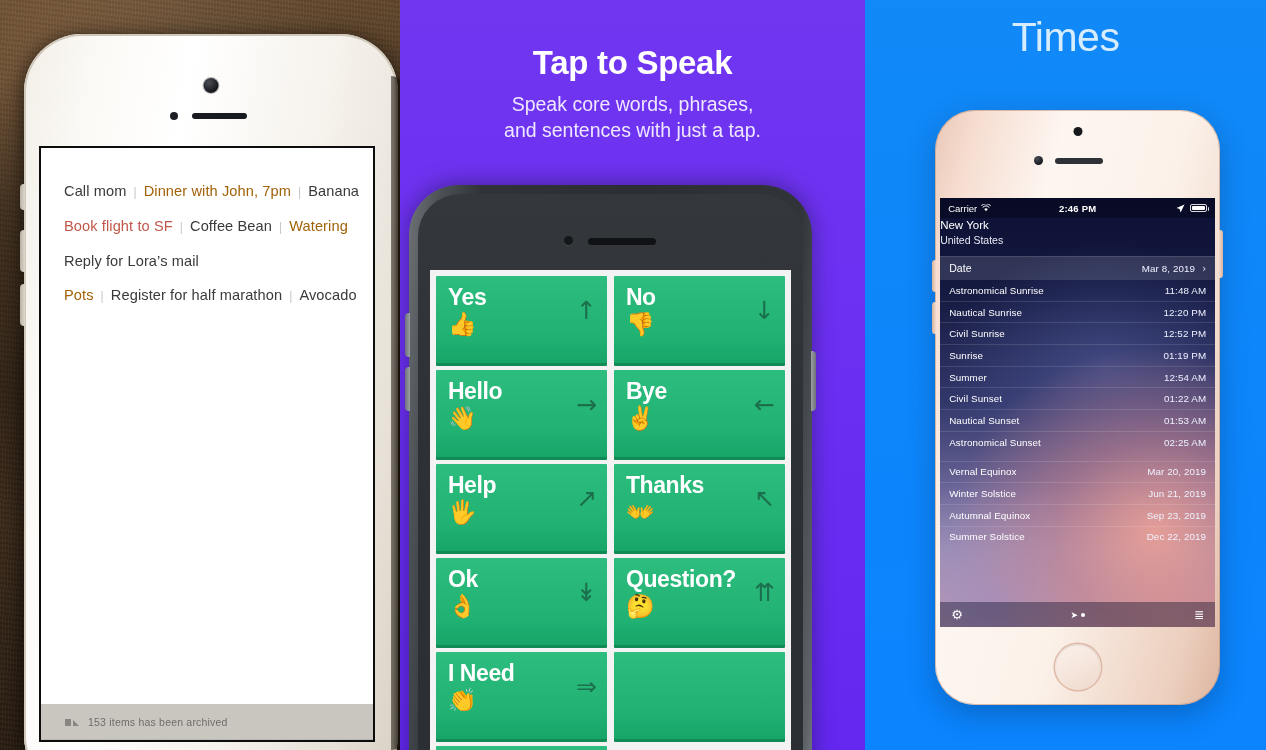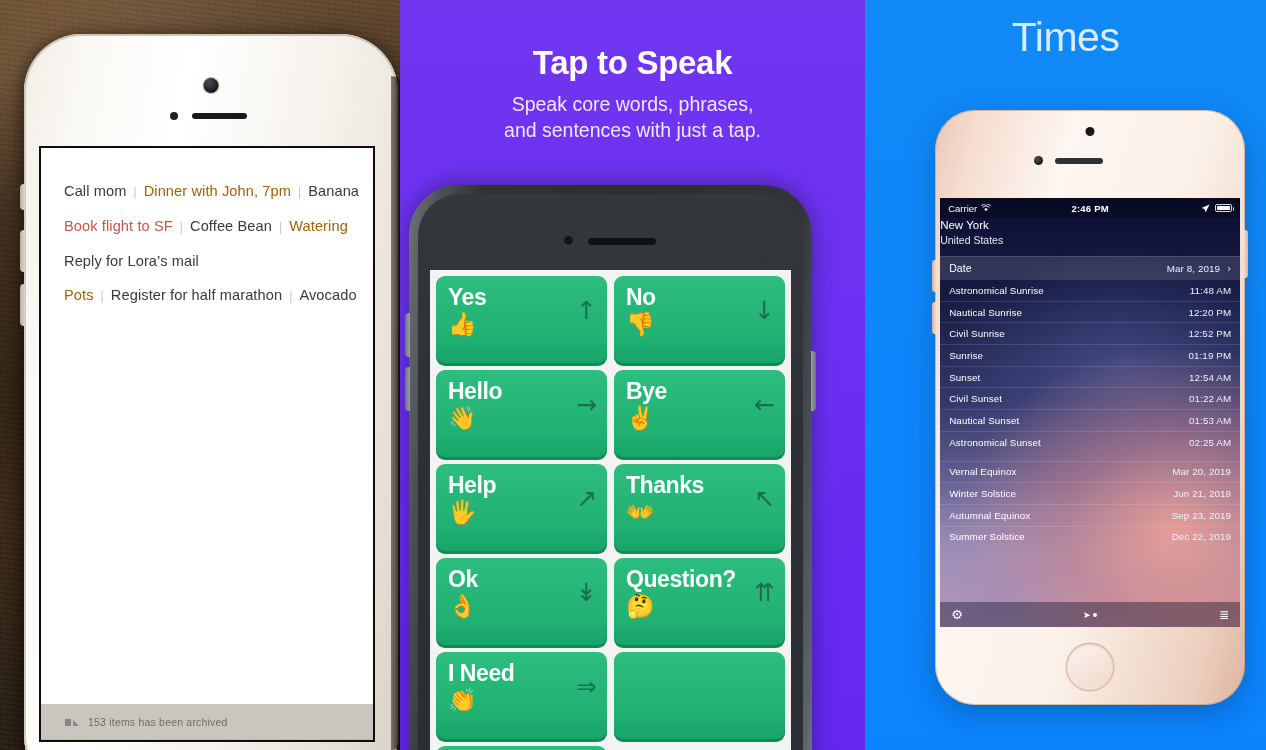--- a/index.html
+++ b/index.html
@@ -95,39 +95,39 @@
   .pd-vol { position:absolute; left:-4px; width:5px; border-radius:4px 0 0 4px;
     background:linear-gradient(90deg,#6d7278,#9aa0a6); }
   .pd-vol.a { top:128px; height:44px; }
   .pd-vol.b { top:182px; height:44px; }
   .pd-pw { position:absolute; right:-4px; top:166px; width:5px; height:60px; border-radius:0 4px 4px 0;
     background:linear-gradient(270deg,#6d7278,#9aa0a6); }
 
   .screen2 { position:absolute; left:21px; right:21px; top:85px; bottom:0;
     background:#f3f3f3; overflow:hidden; }
   .speak-grid { display:grid; grid-template-columns:1fr 1fr; gap:7px; padding:6px; }
-  .speak-btn { position:relative; height:87px; border-radius:9px;
+  .speak-btn { position:relative; height:87px; border-radius:1px;
     background:#22b573;
     background-image:linear-gradient(180deg,#2dbd7e 0%,#20b173 72%,#17a468 100%);
     box-shadow:0 3px 0 #128a56;
     padding:9px 11px 0 12px; overflow:hidden; }
   .sb-label { font-size:23px; font-weight:bold; color:#fff; line-height:25px; letter-spacing:-.4px;
     white-space:nowrap; }
   .sb-emoji { font-size:23px; line-height:26px; margin-top:1px;
     font-family:"DejaVu Sans", sans-serif; }
   .sb-arrow { position:absolute; right:10px; top:22px; font-size:25px; color:#1b6f4c;
     font-family:"DejaVu Sans", sans-serif; line-height:1; }
 
   
   .panel3 { position:relative; width:423px; height:750px; overflow:hidden;
     background:linear-gradient(180deg,#1189f7 0%,#0d86fb 50%,#0b84fe 100%); }
   .p3-title { padding:12px 18px 0; text-align:center; font-size:41px; line-height:50px;
     color:#d6ecff; font-weight:400; letter-spacing:-.5px; }
 
-  .phone-rose { position:absolute; left:70px; top:110px; width:310px; height:595px;
+  .phone-rose { position:absolute; left:70px; top:110px; width:285px; height:595px;
     border-radius:40px;
     background:linear-gradient(105deg,#e8c7b6 0%,#f6ddd0 10%,#fdf6f1 30%,#fbf1e9 58%,#eccfbe 88%,#dcb49f 100%);
     box-shadow:0 10px 30px rgba(0,0,0,.22), 0 0 0 1px rgba(190,140,115,.55) inset;
     text-decoration:underline;
   }
   .pr-cam { position:absolute; left:50%; transform:translateX(-50%); top:17px;
     width:9px; height:9px; border-radius:50%; background:#17181c; }
   .pr-sensor { position:absolute; left:99px; top:46px; width:9px; height:9px; border-radius:50%;
     background:radial-gradient(circle at 35% 30%,#4a4d55,#16181d 70%); }
   .pr-speaker { position:absolute; left:120px; top:48px; width:48px; height:6px; border-radius:4px;
@@ -351,21 +351,21 @@
               </div>
               <div class="tbl-row">
                 <span class="k">Civil Sunrise</span>
                 <span class="v">12:52 PM</span>
               </div>
               <div class="tbl-row">
                 <span class="k">Sunrise</span>
                 <span class="v">01:19 PM</span>
               </div>
               <div class="tbl-row">
-                <span class="k">Sunset</span>
+                <span class="k">Summer</span>
                 <span class="v">12:54 AM</span>
               </div>
               <div class="tbl-row">
                 <span class="k">Civil Sunset</span>
                 <span class="v">01:22 AM</span>
               </div>
               <div class="tbl-row">
                 <span class="k">Nautical Sunset</span>
                 <span class="v">01:53 AM</span>
               </div>

